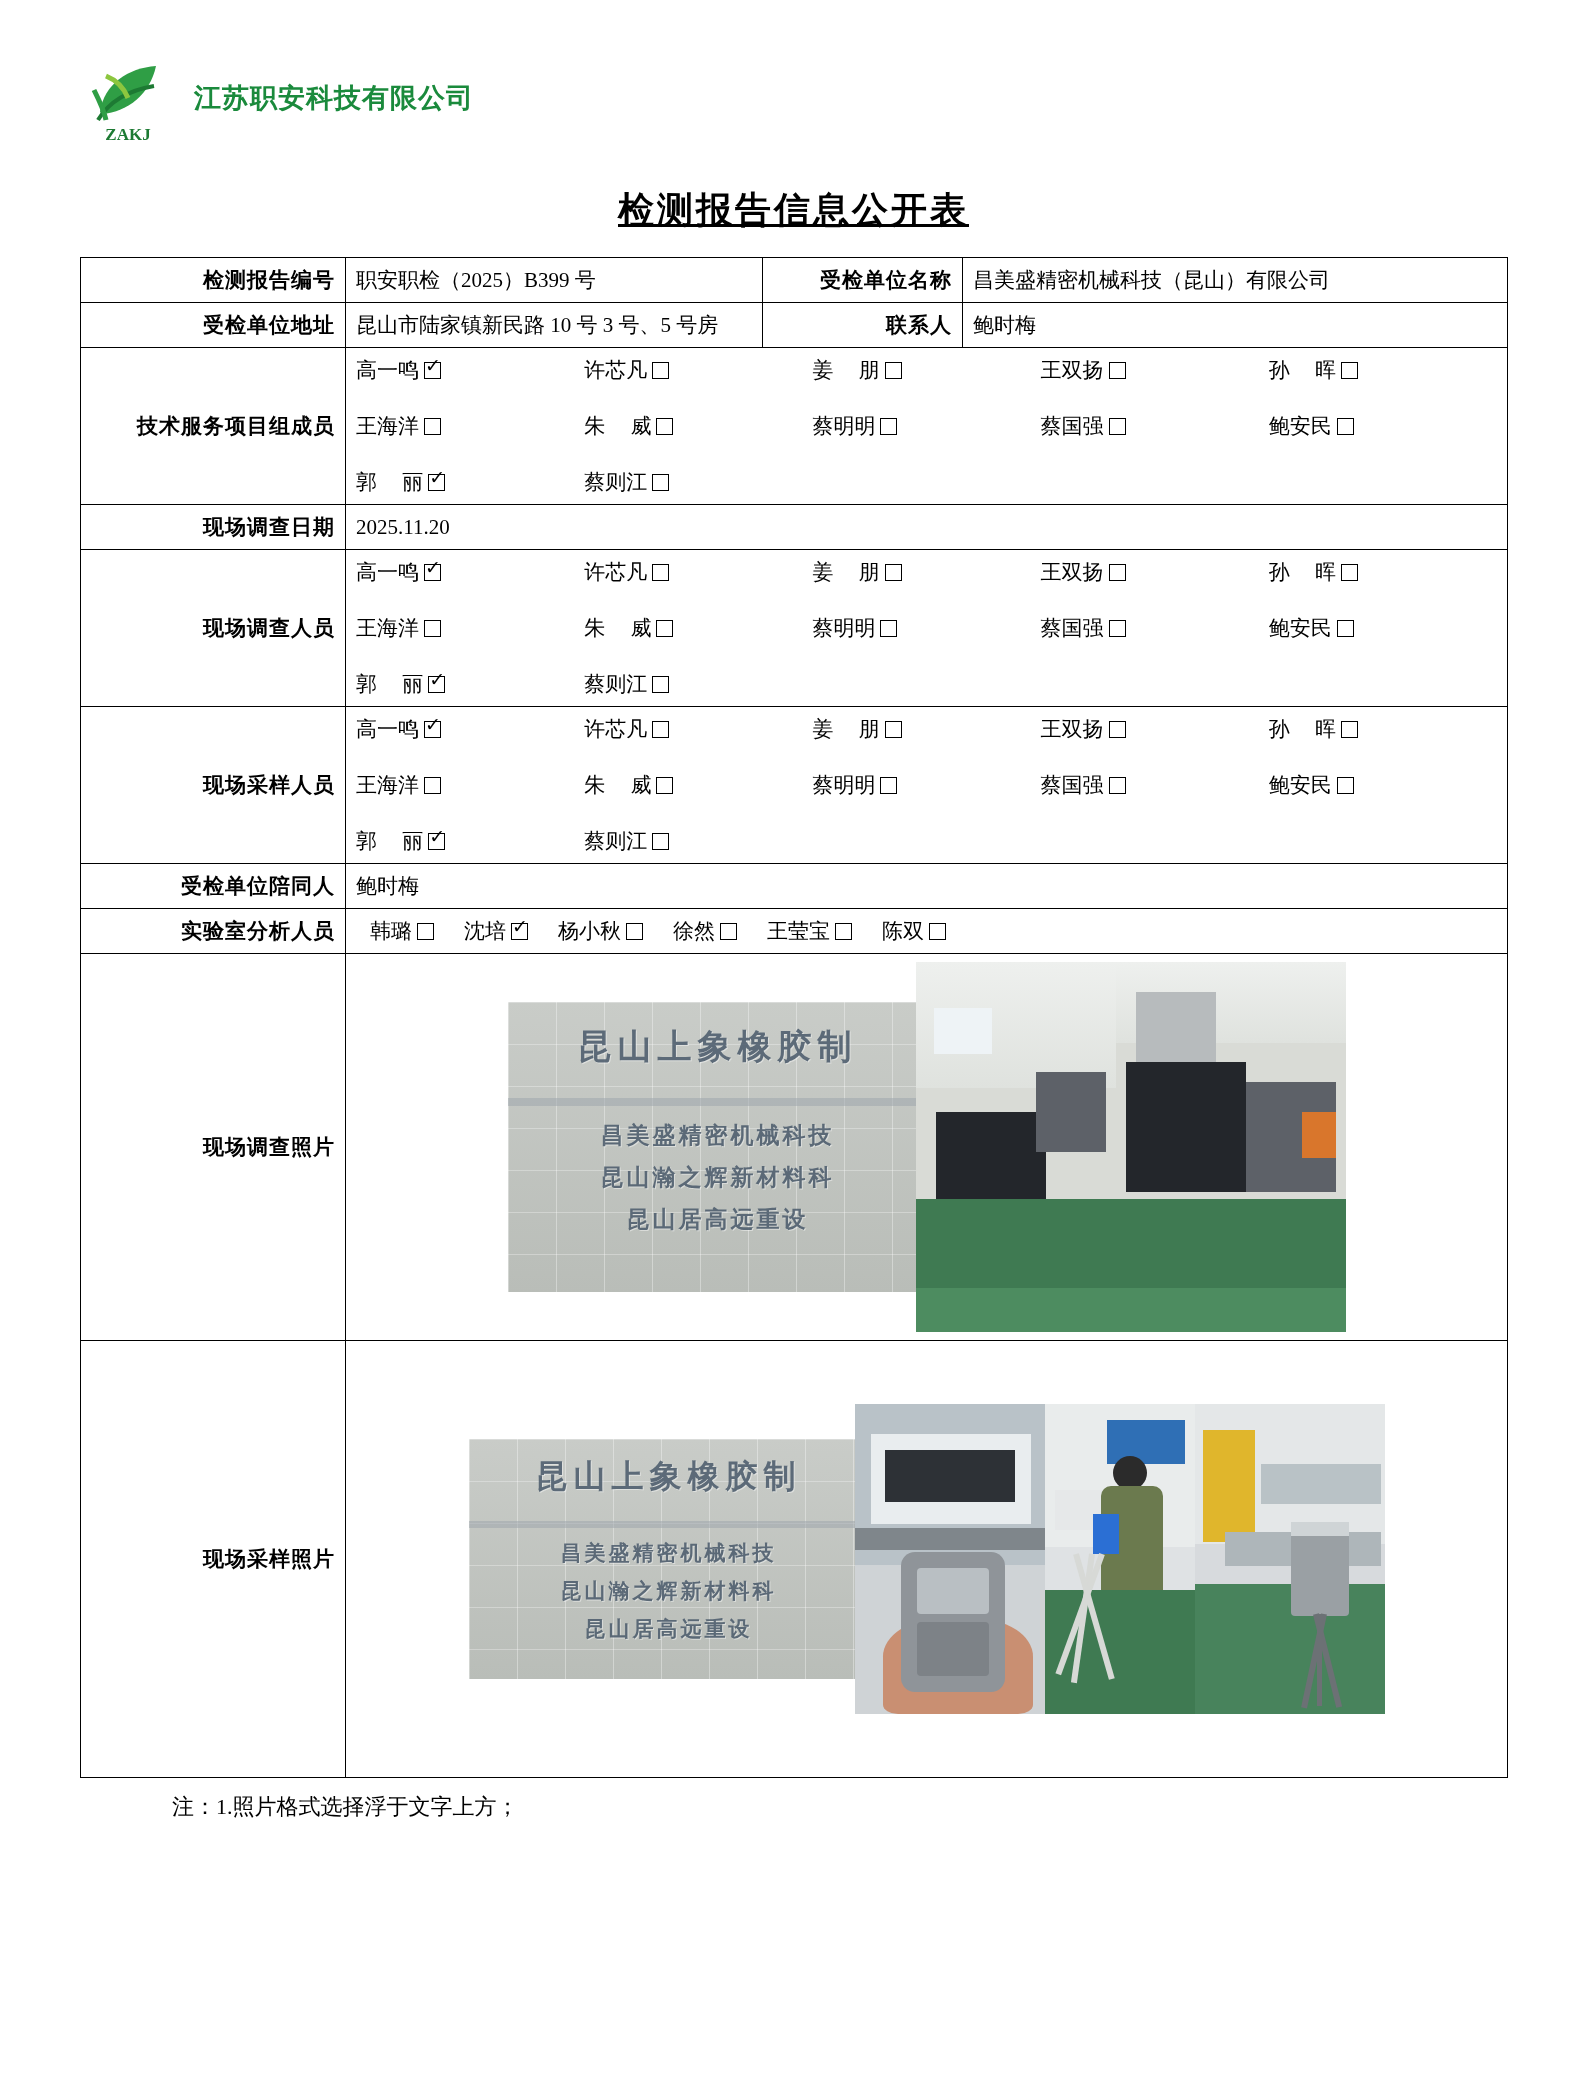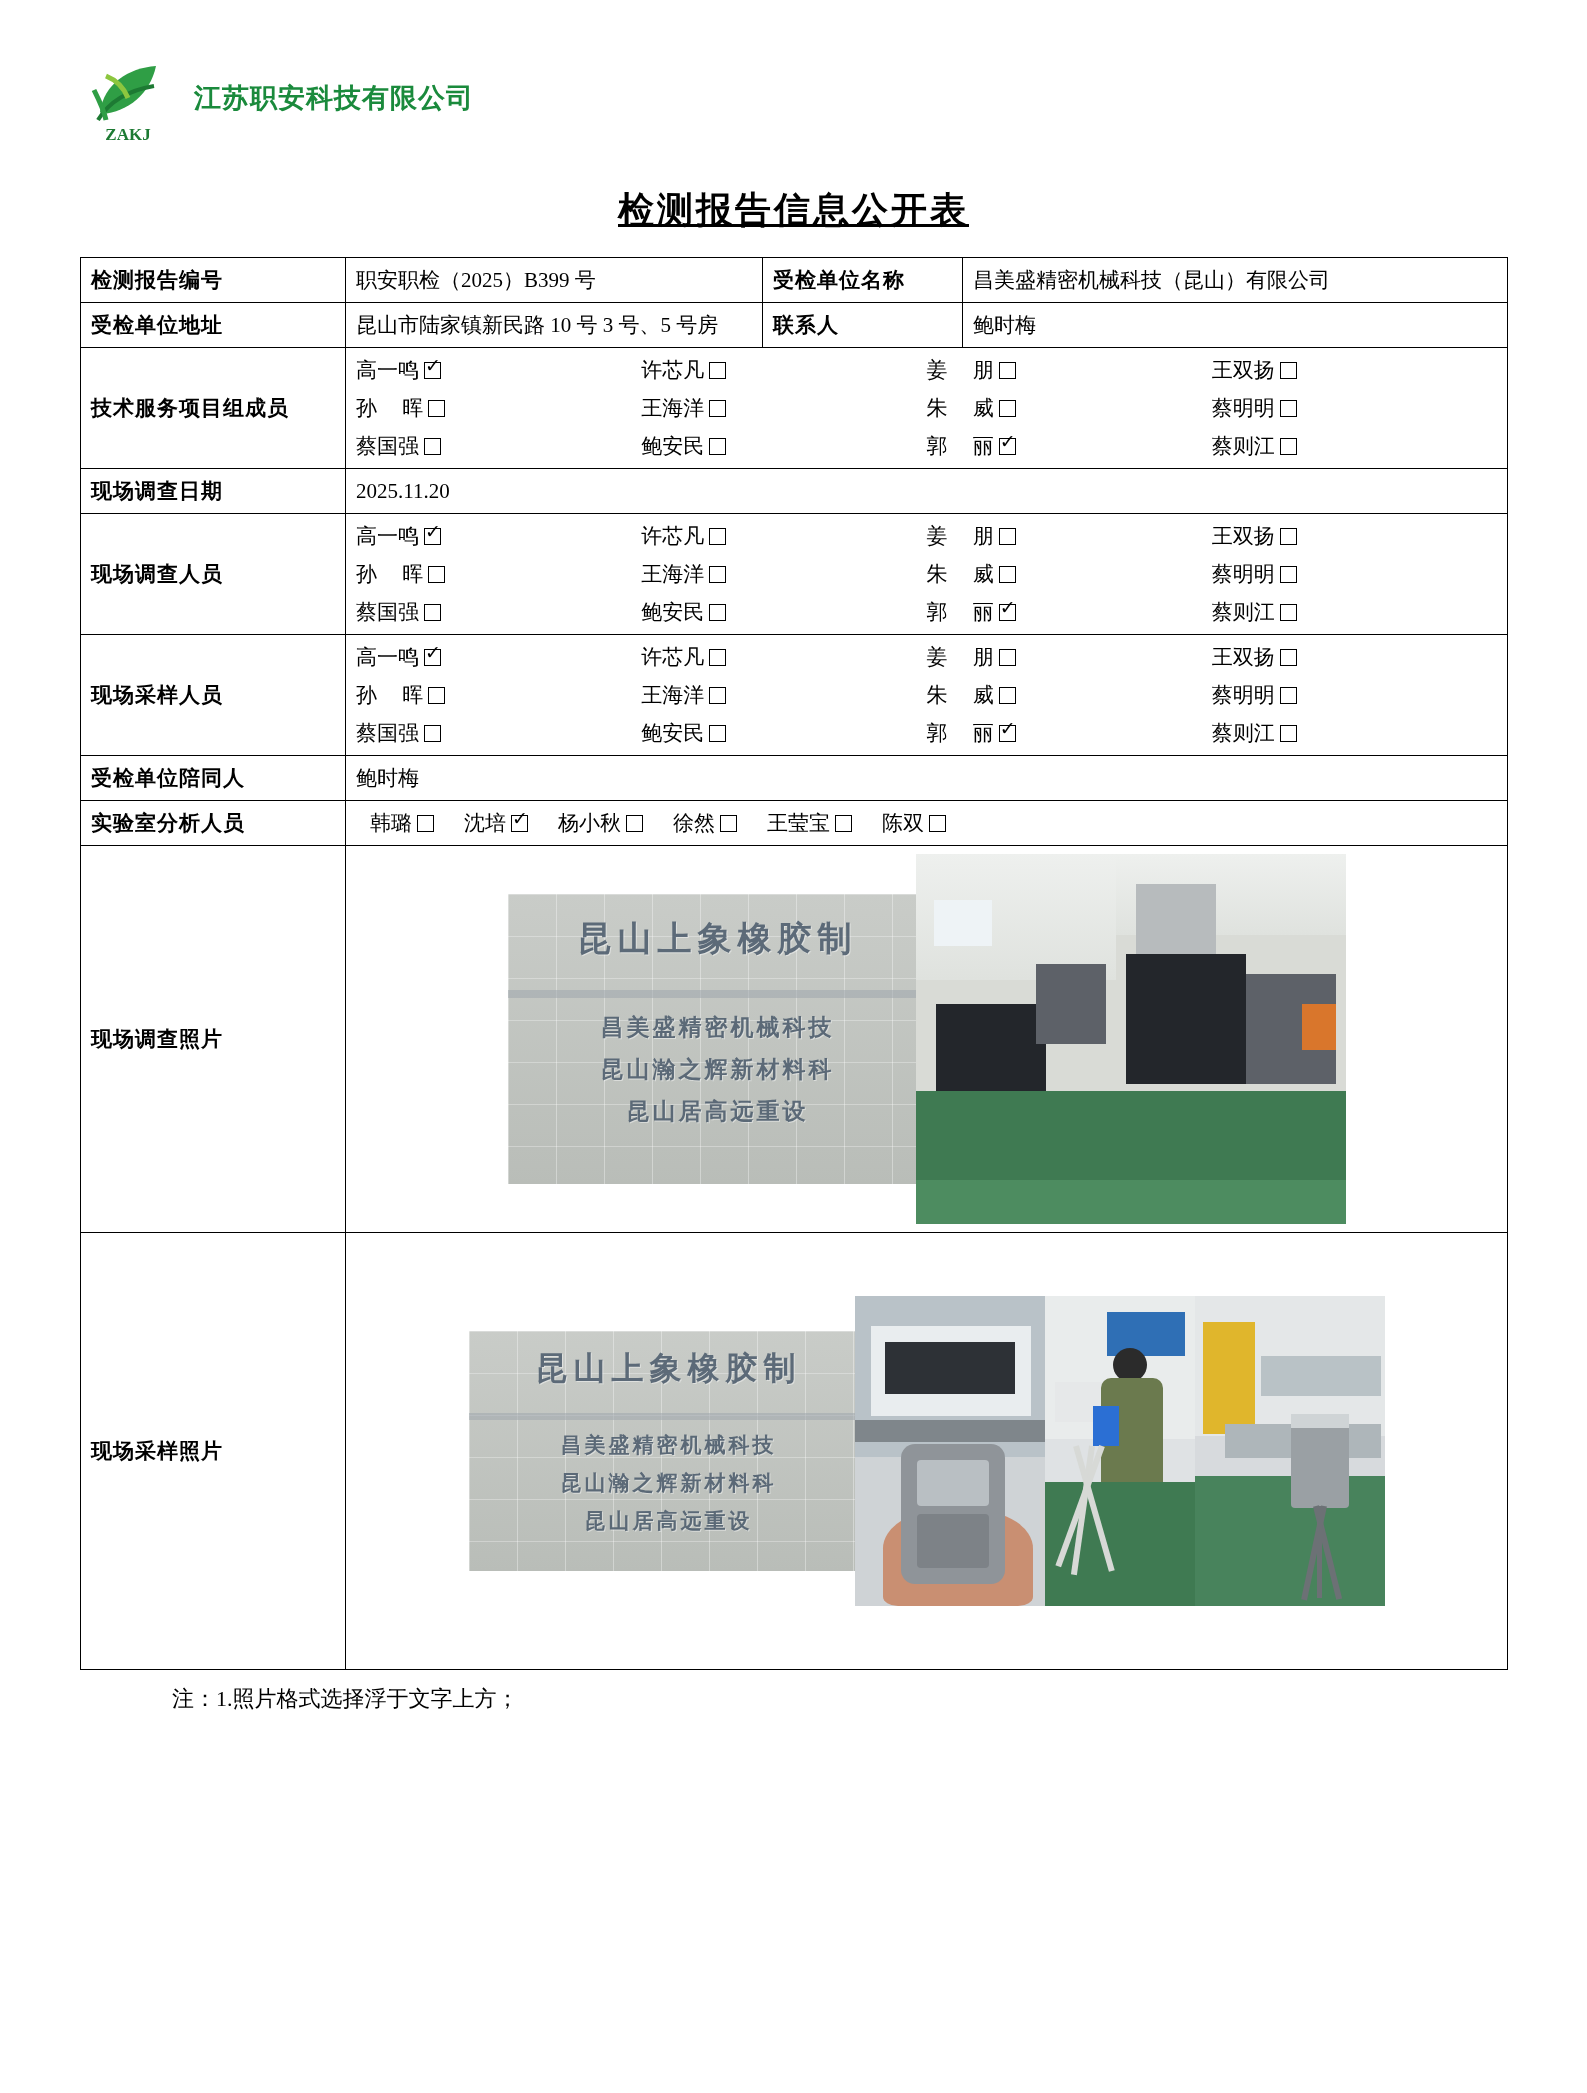--- a/index.html
+++ b/index.html
@@ -72,32 +72,32 @@
     table-layout: fixed;
     margin: 0 auto;
   }
   table.main td {
     border: 1px solid #000;
     padding: 8px 10px;
     font-size: 21px;
     vertical-align: middle;
   }
   .lbl {
-    text-align: left;
+    text-align: right;
     font-weight: bold;
     letter-spacing: 1px;
     white-space: nowrap;
   }
   .val-center { }
 
   
   .people-grid {
     display: grid;
-    grid-template-columns: repeat(4, 1fr);
-    row-gap: 10px;
+    grid-template-columns: repeat(5, 1fr);
+    row-gap: 28px;
     font-size: 21px;
   }
   .people-grid .cellp {
     display: flex;
     align-items: center;
     justify-content: flex-start;
     white-space: nowrap;
   }
   .nm { display: inline-block; }
   .nm.spread {

